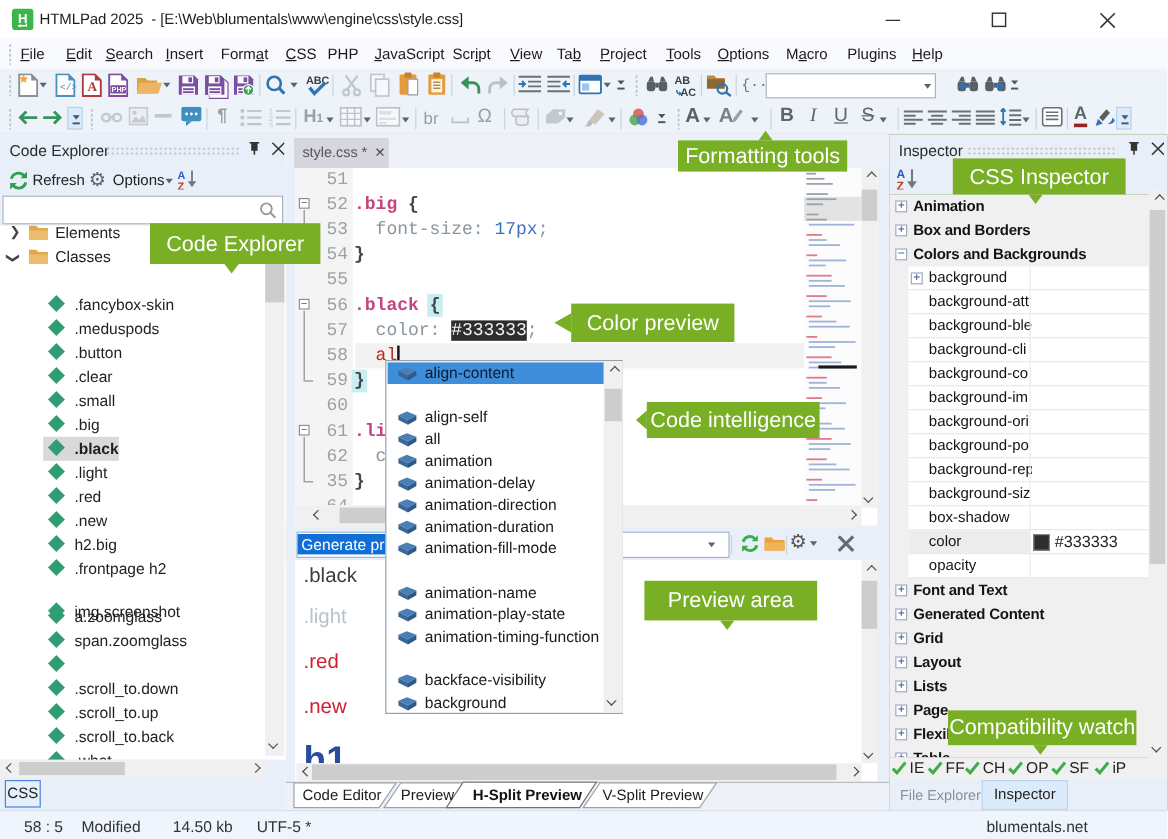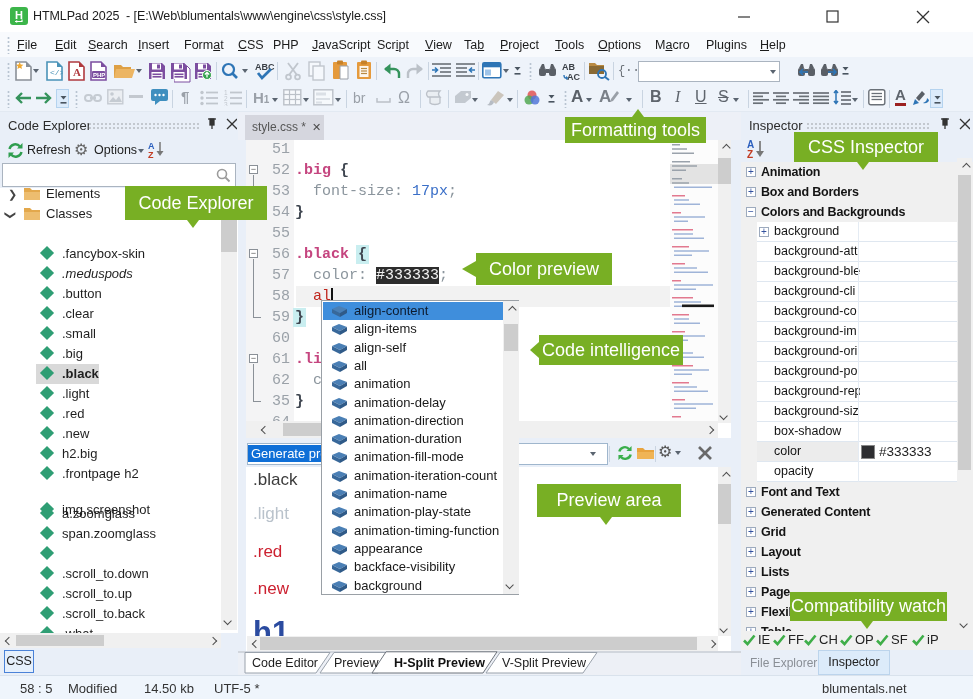--- a/index.html
+++ b/index.html
@@ -547,21 +547,21 @@
           <rect x="0" y="2" width="16" height="10" fill="#e3a84c"></rect>
           <path d="M0 2 v-2 h6 l2 2 z" fill="#e3a84c"></path>
           <rect x="0" y="4" width="16" height="8" fill="#edbd6f"></rect>
         </svg>
         <span style="position:absolute;left:46px">Classes</span>
       </div>
       <div class="trow" style="top:56px;left:36px;width:202px;">
         <span class="diamond" style="left:6px"></span>
         <span style="position:absolute;left:26px">.fancybox-skin</span>
       </div>
-      <div class="trow" style="top:76px;left:36px;width:202px;font-style:italic;">
+      <div class="trow" style="top:76px;left:36px;width:202px;">
         <span class="diamond" style="left:6px"></span>
         <span style="position:absolute;left:26px">.meduspods</span>
       </div>
       <div class="trow" style="top:96px;left:36px;width:202px;">
         <span class="diamond" style="left:6px"></span>
         <span style="position:absolute;left:26px">.button</span>
       </div>
       <div class="trow" style="top:116px;left:36px;width:202px;">
         <span class="diamond" style="left:6px"></span>
         <span style="position:absolute;left:26px">.clear</span>
@@ -939,28 +939,20 @@
 
 <div id="dropdown">
     <div class="ditem" style="top:1px;background:#3f8edc;color:#0d1b2e;">
       <svg class="dicon" width="19" height="14">
         <polygon points="2,5 9,2 17,5 10,9" fill="#4a7fb5"></polygon>
         <polygon points="2,5 10,9 10,13 2,9" fill="#38689a"></polygon>
         <polygon points="17,5 10,9 10,13 17,9" fill="#2f5a88"></polygon>
       </svg>
       <span style="position:absolute;left:31px">align-content</span>
     </div>
-    <div class="ditem" style="top:19.3px;">
-      <svg class="dicon" width="19" height="14">
-        <polygon points="2,5 9,2 17,5 10,9" fill="#4a7fb5"></polygon>
-        <polygon points="2,5 10,9 10,13 2,9" fill="#38689a"></polygon>
-        <polygon points="17,5 10,9 10,13 17,9" fill="#2f5a88"></polygon>
-      </svg>
-      <span style="position:absolute;left:31px">align-items</span>
-    </div>
     <div class="ditem" style="top:37.6px;">
       <svg class="dicon" width="19" height="14">
         <polygon points="2,5 9,2 17,5 10,9" fill="#4a7fb5"></polygon>
         <polygon points="2,5 10,9 10,13 2,9" fill="#38689a"></polygon>
         <polygon points="17,5 10,9 10,13 17,9" fill="#2f5a88"></polygon>
       </svg>
       <span style="position:absolute;left:31px">align-self</span>
     </div>
     <div class="ditem" style="top:55.900000000000006px;">
       <svg class="dicon" width="19" height="14">
@@ -1003,28 +995,20 @@
       <span style="position:absolute;left:31px">animation-duration</span>
     </div>
     <div class="ditem" style="top:147.4px;">
       <svg class="dicon" width="19" height="14">
         <polygon points="2,5 9,2 17,5 10,9" fill="#4a7fb5"></polygon>
         <polygon points="2,5 10,9 10,13 2,9" fill="#38689a"></polygon>
         <polygon points="17,5 10,9 10,13 17,9" fill="#2f5a88"></polygon>
       </svg>
       <span style="position:absolute;left:31px">animation-fill-mode</span>
     </div>
-    <div class="ditem" style="top:165.70000000000002px;">
-      <svg class="dicon" width="19" height="14">
-        <polygon points="2,5 9,2 17,5 10,9" fill="#4a7fb5"></polygon>
-        <polygon points="2,5 10,9 10,13 2,9" fill="#38689a"></polygon>
-        <polygon points="17,5 10,9 10,13 17,9" fill="#2f5a88"></polygon>
-      </svg>
-      <span style="position:absolute;left:31px">animation-iteration-count</span>
-    </div>
     <div class="ditem" style="top:184px;">
       <svg class="dicon" width="19" height="14">
         <polygon points="2,5 9,2 17,5 10,9" fill="#4a7fb5"></polygon>
         <polygon points="2,5 10,9 10,13 2,9" fill="#38689a"></polygon>
         <polygon points="17,5 10,9 10,13 17,9" fill="#2f5a88"></polygon>
       </svg>
       <span style="position:absolute;left:31px">animation-name</span>
     </div>
     <div class="ditem" style="top:202.3px;">
       <svg class="dicon" width="19" height="14">
@@ -1034,28 +1018,20 @@
       </svg>
       <span style="position:absolute;left:31px">animation-play-state</span>
     </div>
     <div class="ditem" style="top:220.60000000000002px;">
       <svg class="dicon" width="19" height="14">
         <polygon points="2,5 9,2 17,5 10,9" fill="#4a7fb5"></polygon>
         <polygon points="2,5 10,9 10,13 2,9" fill="#38689a"></polygon>
         <polygon points="17,5 10,9 10,13 17,9" fill="#2f5a88"></polygon>
       </svg>
       <span style="position:absolute;left:31px">animation-timing-function</span>
-    </div>
-    <div class="ditem" style="top:238.9px;">
-      <svg class="dicon" width="19" height="14">
-        <polygon points="2,5 9,2 17,5 10,9" fill="#4a7fb5"></polygon>
-        <polygon points="2,5 10,9 10,13 2,9" fill="#38689a"></polygon>
-        <polygon points="17,5 10,9 10,13 17,9" fill="#2f5a88"></polygon>
-      </svg>
-      <span style="position:absolute;left:31px">appearance</span>
     </div>
     <div class="ditem" style="top:257.2px;">
       <svg class="dicon" width="19" height="14">
         <polygon points="2,5 9,2 17,5 10,9" fill="#4a7fb5"></polygon>
         <polygon points="2,5 10,9 10,13 2,9" fill="#38689a"></polygon>
         <polygon points="17,5 10,9 10,13 17,9" fill="#2f5a88"></polygon>
       </svg>
       <span style="position:absolute;left:31px">backface-visibility</span>
     </div>
     <div class="ditem" style="top:275.5px;">

